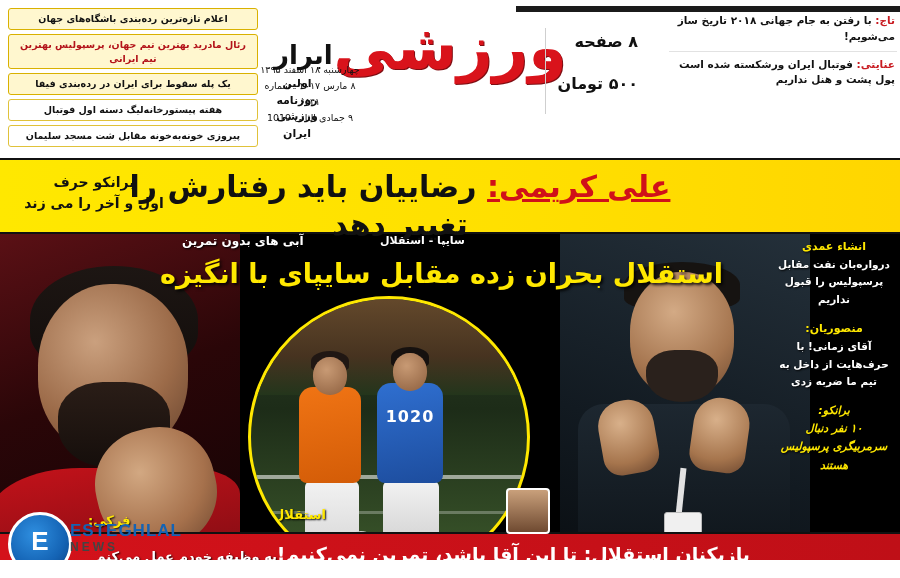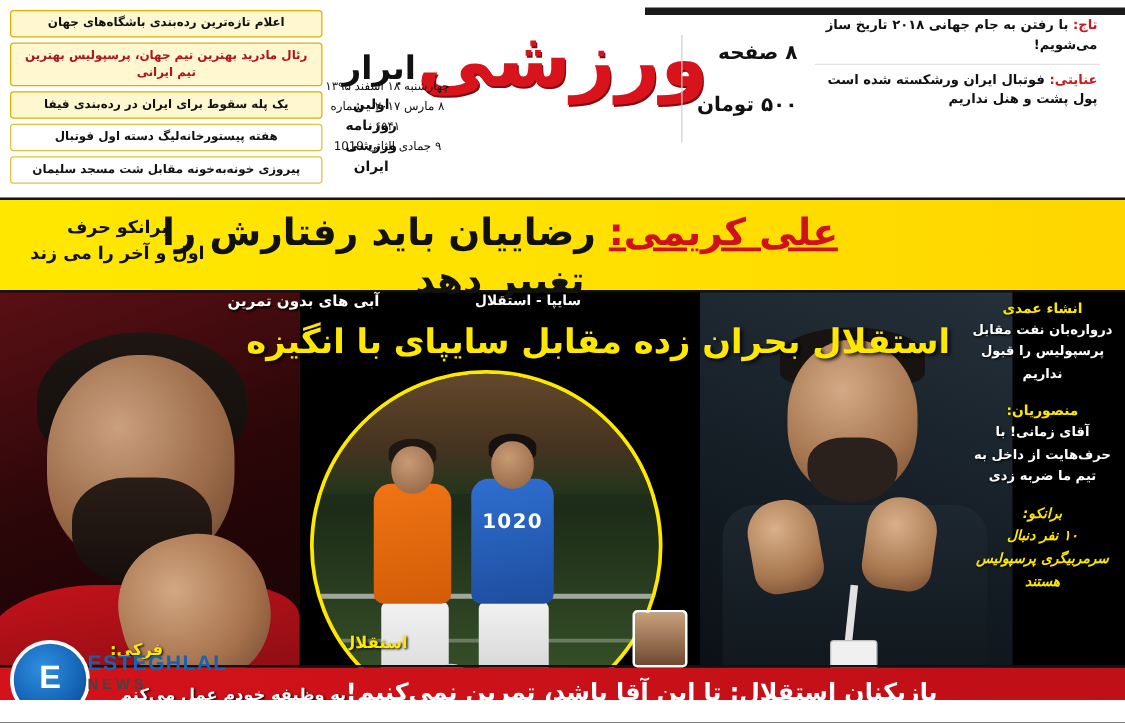--- a/index.html
+++ b/index.html
@@ -18,21 +18,21 @@
 
   .mast-left{position:absolute;left:8px;top:8px;width:250px;height:144px;}
   .mast-box{
     border:1px solid #d9b100;background:#fff7cf;border-radius:3px;
     margin-bottom:4px;padding:3px 5px;text-align:center;
     font-size:9.5px;line-height:1.45;color:#111;font-weight:bold;
   }
   .mast-box.plain{background:#fff;border-color:#e0c23a;}
   .mast-box.red{color:#b3131a;}
 
-  .mast-right{position:absolute;right:20px;top:8px;width:228px;height:144px;}
+  .mast-right{position:absolute;right:3px;top:8px;width:228px;height:144px;}
   .news-item{
     border-bottom:1px solid #e2e2e2;padding:5px 2px 6px 2px;
     font-size:10.5px;line-height:1.5;color:#111;text-align:right;font-weight:bold;
   }
   .news-item .lead{color:#c81a20;font-weight:bold;}
   .news-item:last-child{border-bottom:none;}
 
   .mast-center{position:absolute;left:258px;top:6px;width:384px;height:148px;}
   .logo-wrap{position:absolute;left:50%;transform:translateX(-50%);top:14px;text-align:center;width:300px;}
   .logo-varzeshi{
@@ -74,21 +74,21 @@
     direction:rtl;
   }
   .headline-main .hl-red{color:#d01119;text-decoration:underline;}
   .branko-note{
     position:absolute;left:14px;top:12px;width:160px;text-align:center;
     font-size:14px;font-weight:bold;color:#111;line-height:1.5;
   }
 
   
   .subhead-bar{
-    position:absolute;left:160px;top:98px;width:600px;text-align:right;
+    position:absolute;left:160px;top:98px;width:600px;text-align:left;
     font-size:27px;font-weight:bold;color:#ffe800;line-height:1.2;
     text-shadow:2px 2px 3px rgba(0,0,0,.85);
     z-index:6;
   }
   .kicker-left{
     position:absolute;left:182px;top:74px;font-size:12px;color:#fff;font-weight:bold;
     text-shadow:1px 1px 2px #000;z-index:6;
   }
   .kicker-center{
     position:absolute;left:380px;top:74px;font-size:11px;color:#fff;font-weight:bold;

